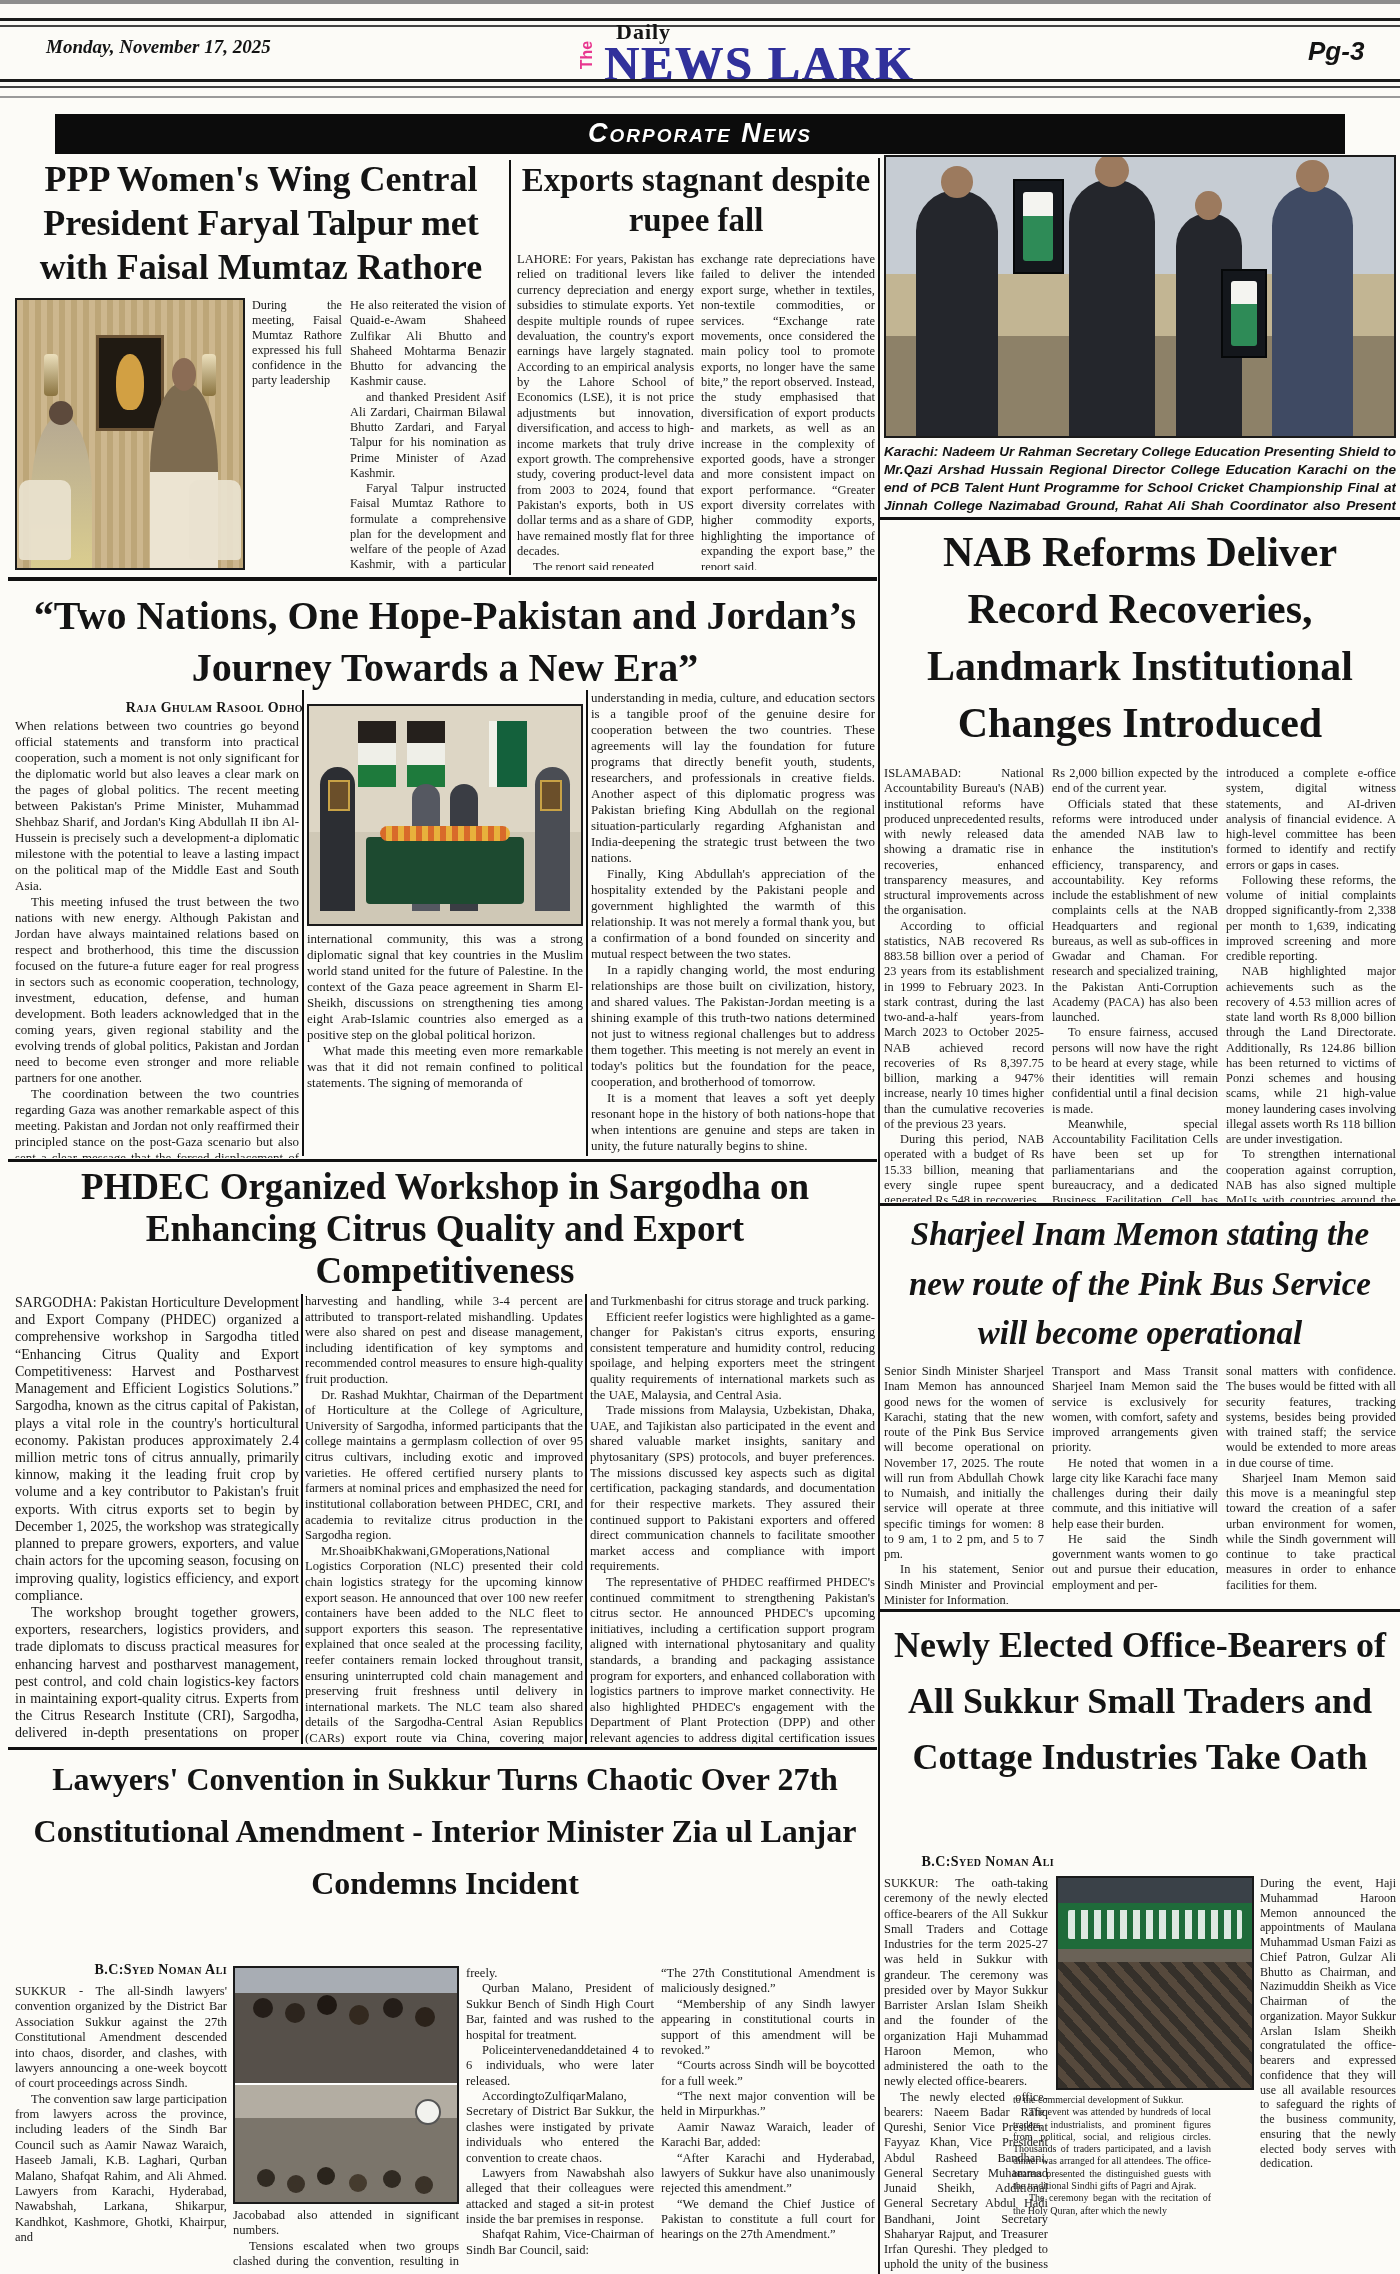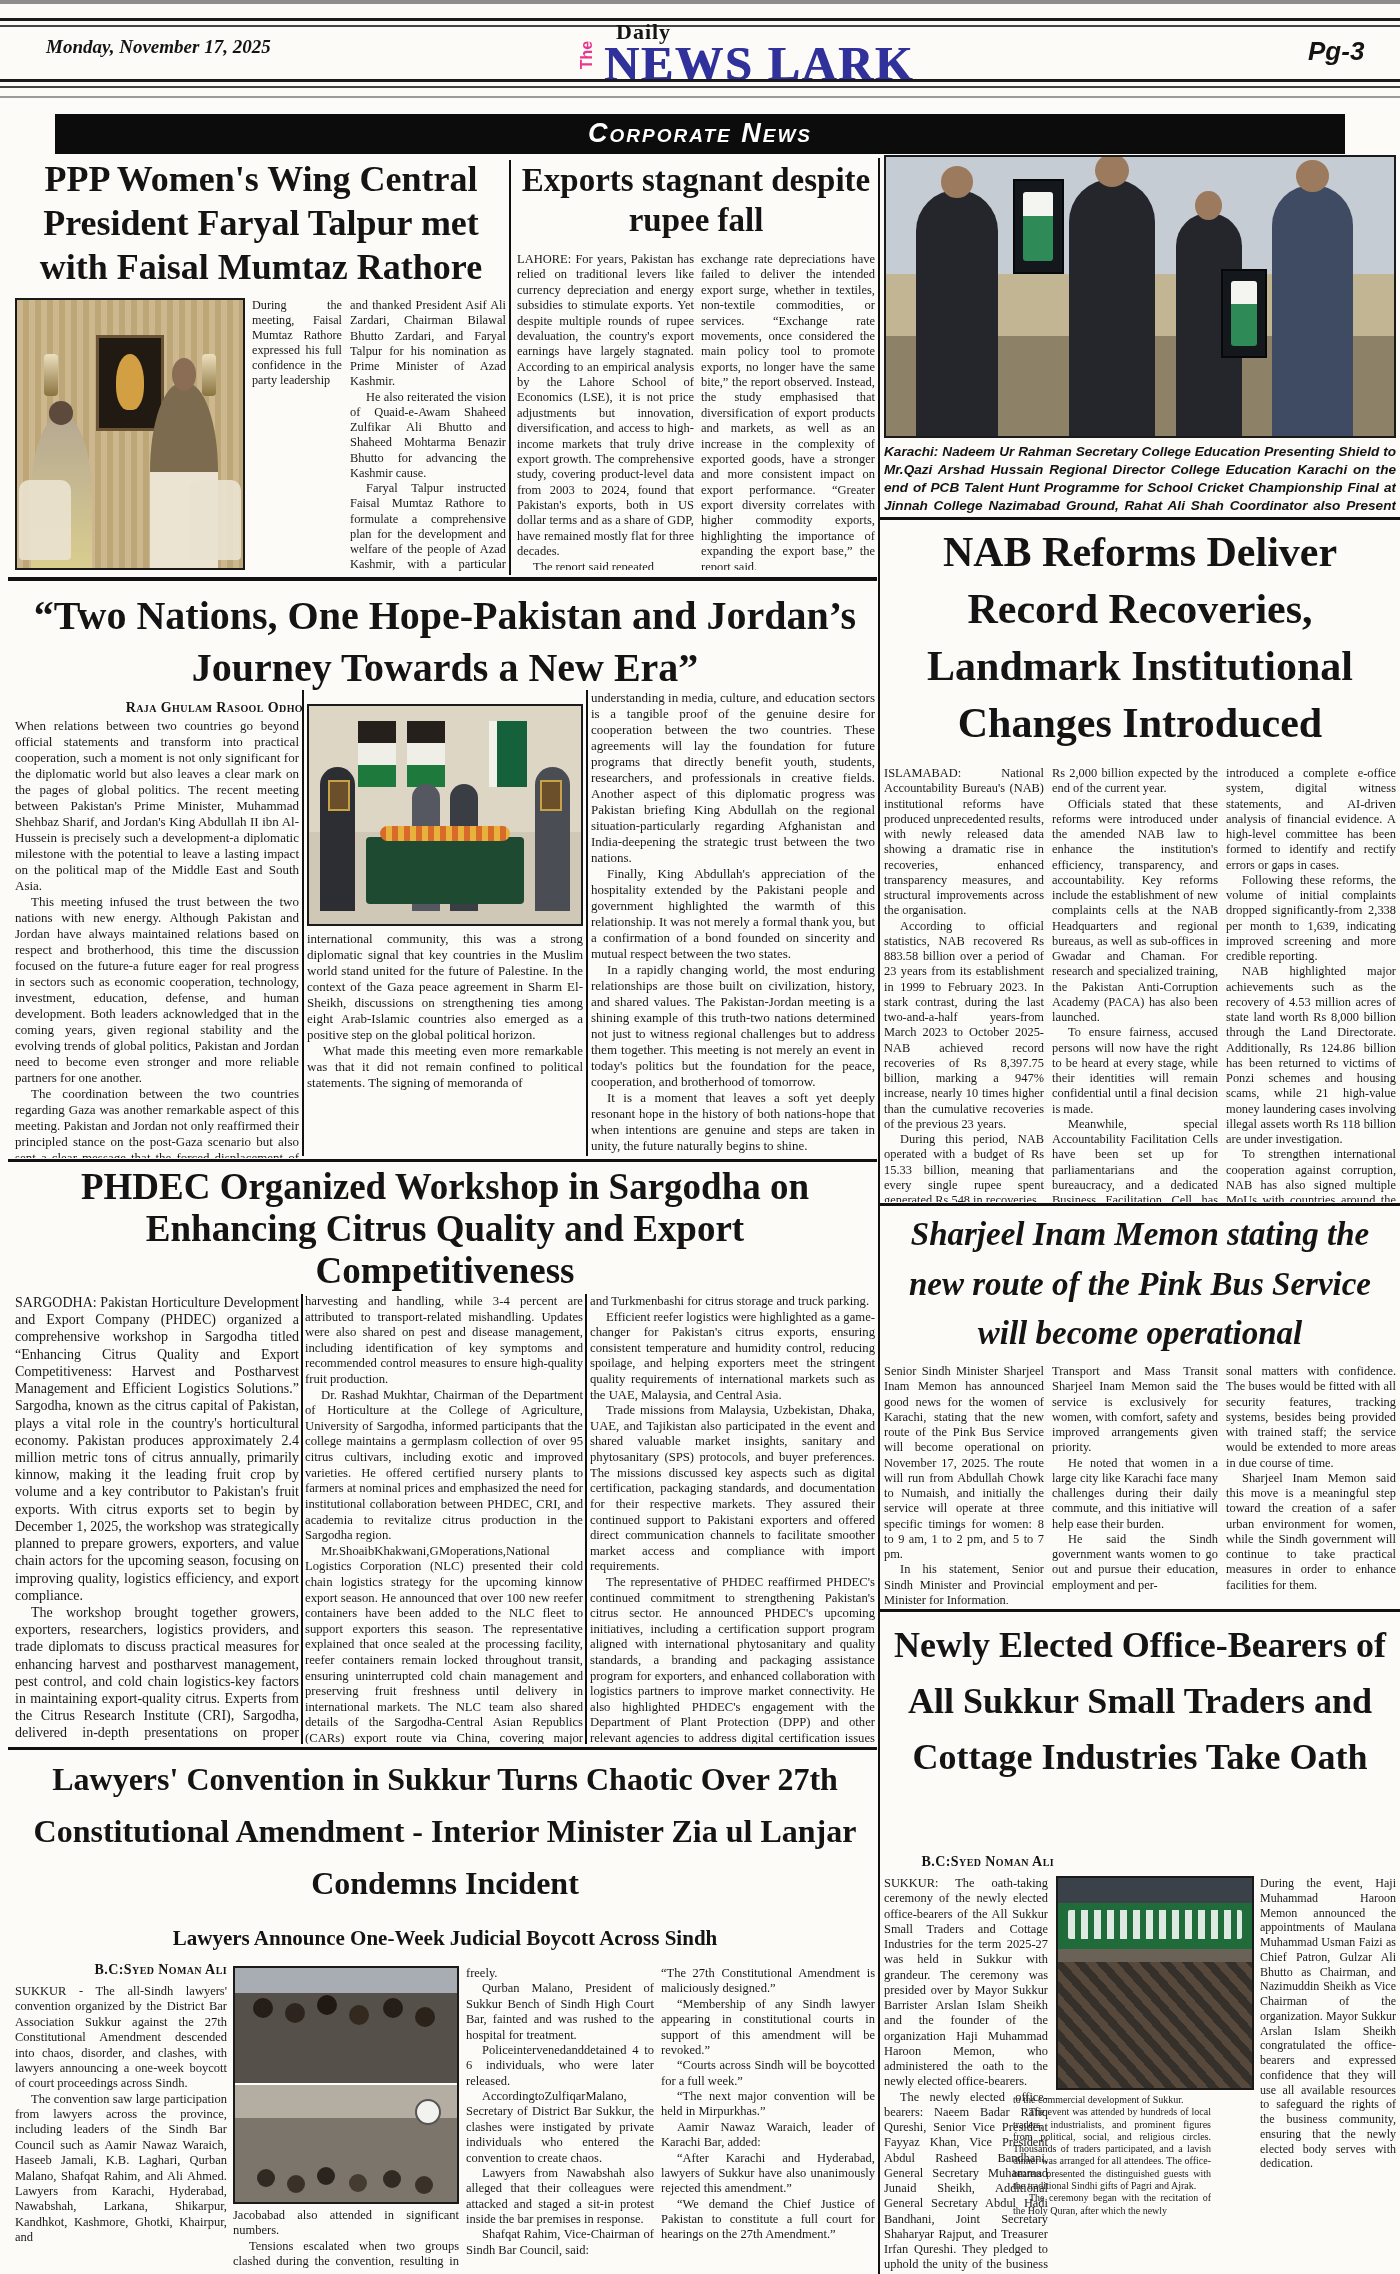--- a/index.html
+++ b/index.html
@@ -199,22 +199,22 @@
     <div class="man">
         <div class="head"></div>
       </div>
     <div class="chair" style="left:1%"></div>
     <div class="chair" style="right:1%"></div>
   </div>
   <div class="abs col ppp-c1">
       <p>During the meeting, Faisal Mumtaz Rathore expressed his full confidence in the party leadership</p>
     </div>
   <div class="abs col ppp-c2">
+      <p>He also reiterated the vision of Quaid-e-Awam Shaheed Zulfikar Ali Bhutto and Shaheed Mohtarma Benazir Bhutto for advancing the Kashmir cause.</p>
       <p>and thanked President Asif Ali Zardari, Chairman Bilawal Bhutto Zardari, and Faryal Talpur for his nomination as Prime Minister of Azad Kashmir.</p>
-      <p>He also reiterated the vision of Quaid-e-Awam Shaheed Zulfikar Ali Bhutto and Shaheed Mohtarma Benazir Bhutto for advancing the Kashmir cause.</p>
       <p>Faryal Talpur instructed Faisal Mumtaz Rathore to formulate a comprehensive plan for the development and welfare of the people of Azad Kashmir, with a particular focus on the youth.</p>
     </div>
 
   <div class="abs hl exp-hl">Exports stagnant despite rupee fall</div>
   <div class="abs col exp-c1">
       <p>LAHORE: For years, Pakistan has relied on traditional levers like currency depreciation and energy subsidies to stimulate exports. Yet despite multiple rounds of rupee devaluation, the country's export earnings have largely stagnated. According to an empirical analysis by the Lahore School of Economics (LSE), it is not price adjustments but innovation, diversification, and access to high-income markets that truly drive export growth. The comprehensive study, covering product-level data from 2003 to 2024, found that Pakistan's exports, both in US dollar terms and as a share of GDP, have remained mostly flat for three decades.</p>
       <p>The report said repeated</p>
     </div>
   <div class="abs col exp-c2">
       <p>exchange rate depreciations have failed to deliver the intended export surge, whether in textiles, non-textile commodities, or services. “Exchange rate movements, once considered the main policy tool to promote exports, no longer have the same bite,” the report observed. Instead, the study emphasised that diversification of export products and markets, as well as an increase in the complexity of exported goods, have a stronger and more consistent impact on export performance. “Greater export diversity correlates with higher commodity exports, highlighting the importance of expanding the export base,” the report said.</p>
@@ -318,21 +318,20 @@
       <p>Transport and Mass Transit Sharjeel Inam Memon said the service is exclusively for women, with comfort, safety and improved arrangements given priority.</p>
       <p>He noted that women in a large city like Karachi face many challenges during their daily commute, and this initiative will help ease their burden.</p>
       <p>He said the Sindh government wants women to go out and pursue their education, employment and per-</p>
     </div>
   <div class="abs col pb-c3">
       <p>sonal matters with confidence. The buses would be fitted with all security features, tracking systems, besides being provided with trained staff; the service would be extended to more areas in due course of time.</p>
       <p>Sharjeel Inam Memon said this move is a meaningful step toward the creation of a safer urban environment for women, while the Sindh government will continue to take practical measures in order to enhance facilities for them.</p>
     </div>
 
   <div class="abs hl lw-hl">Lawyers' Convention in Sukkur Turns Chaotic Over 27th Constitutional Amendment - Interior Minister Zia ul Lanjar Condemns Incident</div>
-  <div class="abs lw-sub">Lawyers Announce One-Week Judicial Boycott Across Sindh</div>
   <div class="abs byline lw-by">B.C:Syed Noman Ali</div>
   <div class="abs col lw-c1">
       <p>SUKKUR - The all-Sindh lawyers' convention organized by the District Bar Association Sukkur against the 27th Constitutional Amendment descended into chaos, disorder, and clashes, with lawyers announcing a one-week boycott of court proceedings across Sindh.</p>
       <p>The convention saw large participation from lawyers across the province, including leaders of the Sindh Bar Council such as Aamir Nawaz Waraich, Haseeb Jamali, K.B. Laghari, Qurban Malano, Shafqat Rahim, and Ali Ahmed. Lawyers from Karachi, Hyderabad, Nawabshah, Larkana, Shikarpur, Kandhkot, Kashmore, Ghotki, Khairpur, and</p>
     </div>
   <div class="abs ph-box lw-photo">
     <div class="half-top">
         <div class="heads"></div>
       </div>
     <div class="half-bot">

